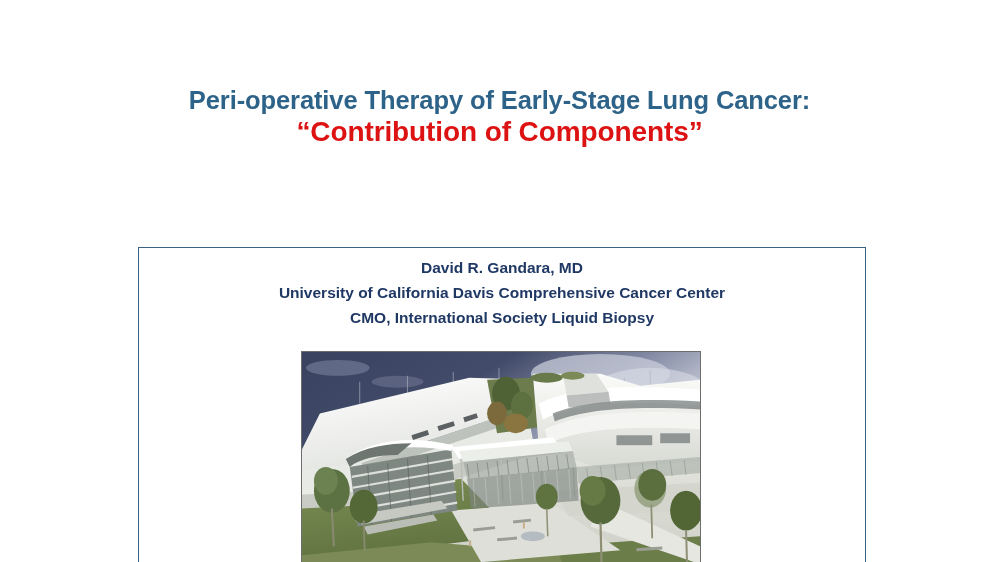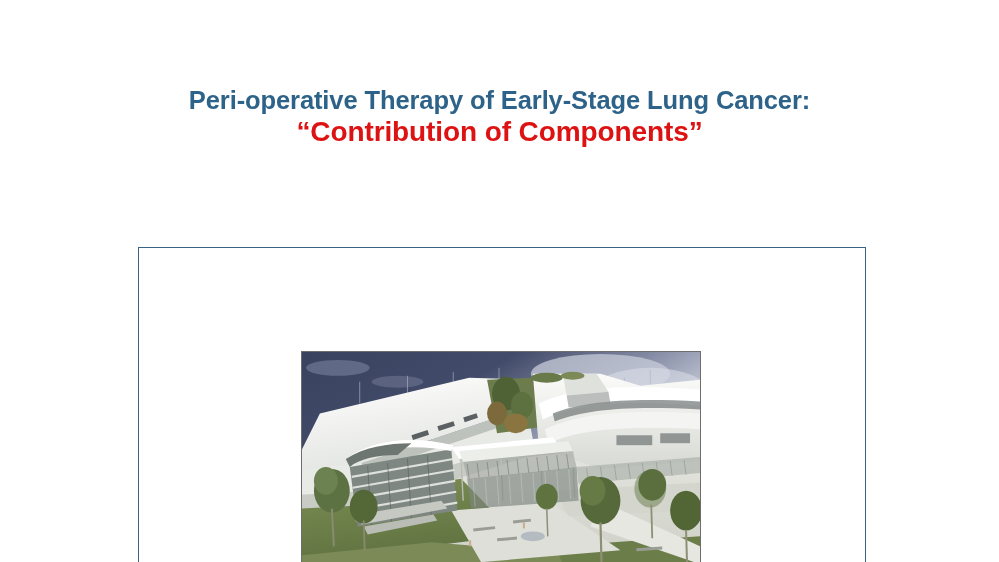--- a/index.html
+++ b/index.html
@@ -100,20 +100,25 @@
 
 <div class="slide">
 
   <div class="title-block">
     <span class="title-line-1">Peri-operative Therapy of Early-Stage Lung Cancer:</span>
     <span class="title-line-2">“Contribution of Components”</span>
   </div>
 
   <div class="content-frame">
 
+    <div class="author-block">
+      <span class="author-line">David R. Gandara, MD</span>
+      <span class="author-line">University of California Davis Comprehensive Cancer Center</span>
+      <span class="author-line">CMO, International Society Liquid Biopsy</span>
+    </div>
 
     <div class="photo-wrap">
       <svg class="photo-svg" viewBox="0 0 400 227" preserveAspectRatio="none">
         <defs>
           <linearGradient id="skyGrad" x1="0" y1="0" x2="1" y2="0.45">
             <stop offset="0%" stop-color="#39425f"></stop>
             <stop offset="45%" stop-color="#424b69"></stop>
             <stop offset="72%" stop-color="#7f86a0"></stop>
             <stop offset="100%" stop-color="#ccd0dc"></stop>
           </linearGradient>

